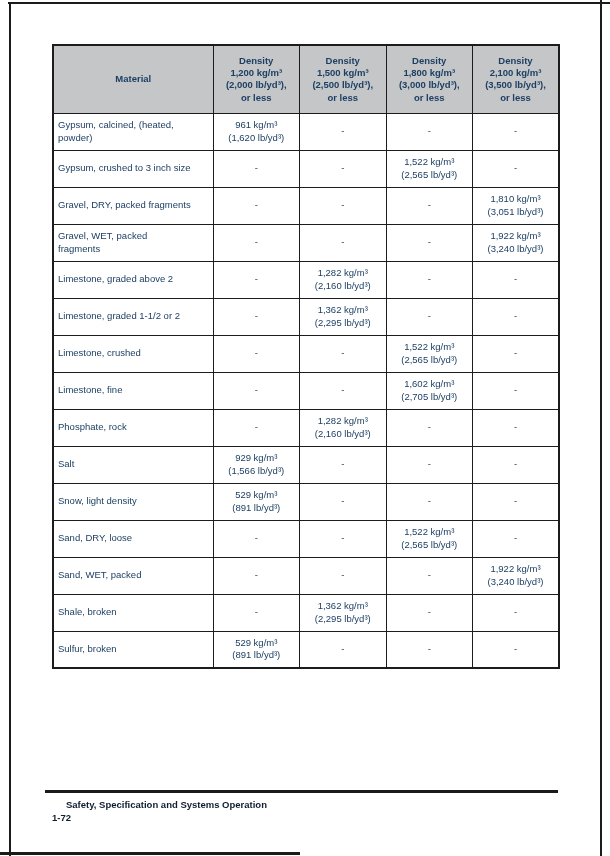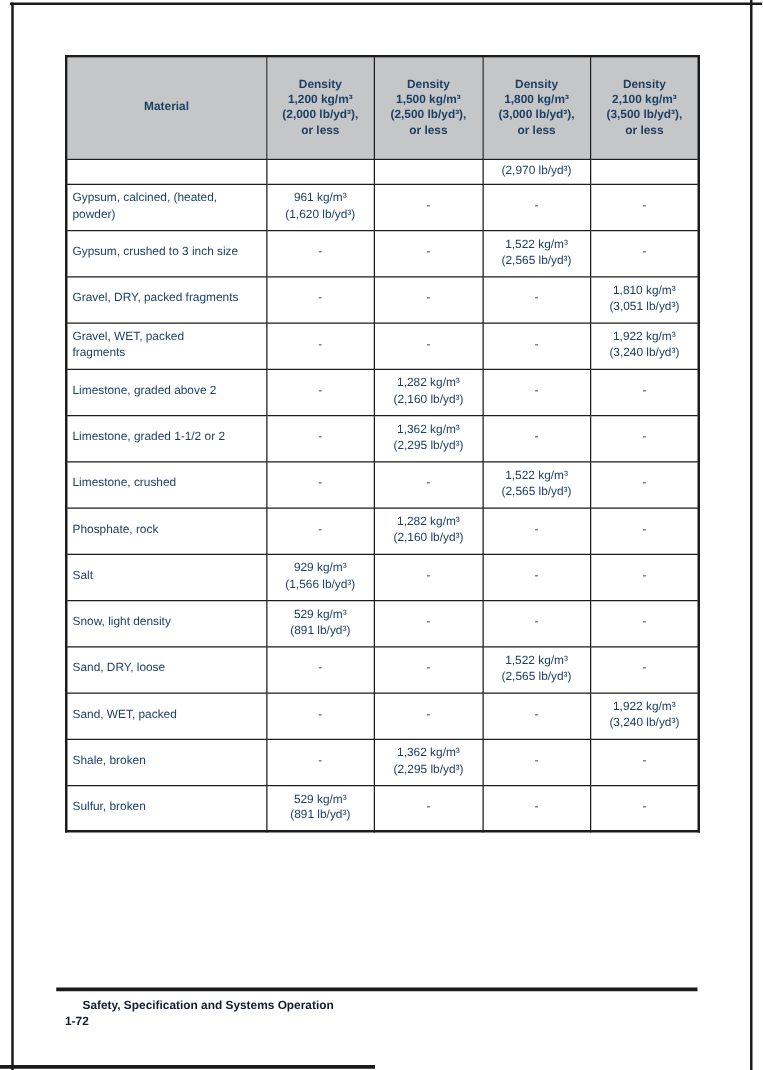--- a/index.html
+++ b/index.html
@@ -30,21 +30,21 @@
     line-height:1.3;
     white-space:pre-line;
     vertical-align:middle;
     padding:2px 4px;
     box-sizing:border-box;
     overflow:hidden;
   }
   table.density th {
     background:var(--header-bg, #c5c6c8);
     font-weight:bold;
-    height:82px;
+    height:68px;
   }
   table.density col.c-material { width:160px; }
   table.density col.c-val { width:86.5px; }
   td.material { text-align:left; padding-left:6px; }
   td.val { text-align:center; }
   tr.data-row { height:37px;margin-left:30px; }
   tr.cont-row { height:20px; }
   tr.cont-row td { padding-top:1px; padding-bottom:1px; }
 
   .footer-rule {
@@ -92,27 +92,20 @@
 1,800 kg/m³
 (3,000 lb/yd³),
 or less</th>
         <th>Density
 2,100 kg/m³
 (3,500 lb/yd³),
 or less</th>
       </tr>
     </thead>
     <tbody>
-      <tr class="cont-row">
-        <td class="material"></td>
-        <td class="val"></td>
-        <td class="val"></td>
-        <td class="val">(2,970 lb/yd³)</td>
-        <td class="val"></td>
-      </tr>
       <tr class="data-row">
         <td class="material">Gypsum, calcined, (heated,
 powder)</td>
         <td class="val">961 kg/m³
 (1,620 lb/yd³)</td>
         <td class="val">-</td>
         <td class="val">-</td>
         <td class="val">-</td>
       </tr>
       <tr class="data-row">
@@ -158,20 +151,28 @@
       </tr>
       <tr class="data-row">
         <td class="material">Limestone, crushed</td>
         <td class="val">-</td>
         <td class="val">-</td>
         <td class="val">1,522 kg/m³
 (2,565 lb/yd³)</td>
         <td class="val">-</td>
       </tr>
       <tr class="data-row">
+        <td class="material">Limestone, fine</td>
+        <td class="val">-</td>
+        <td class="val">-</td>
+        <td class="val">1,602 kg/m³
+(2,705 lb/yd³)</td>
+        <td class="val">-</td>
+      </tr>
+      <tr class="data-row">
         <td class="material">Phosphate, rock</td>
         <td class="val">-</td>
         <td class="val">1,282 kg/m³
 (2,160 lb/yd³)</td>
         <td class="val">-</td>
         <td class="val">-</td>
       </tr>
       <tr class="data-row">
         <td class="material">Salt</td>
         <td class="val">929 kg/m³

